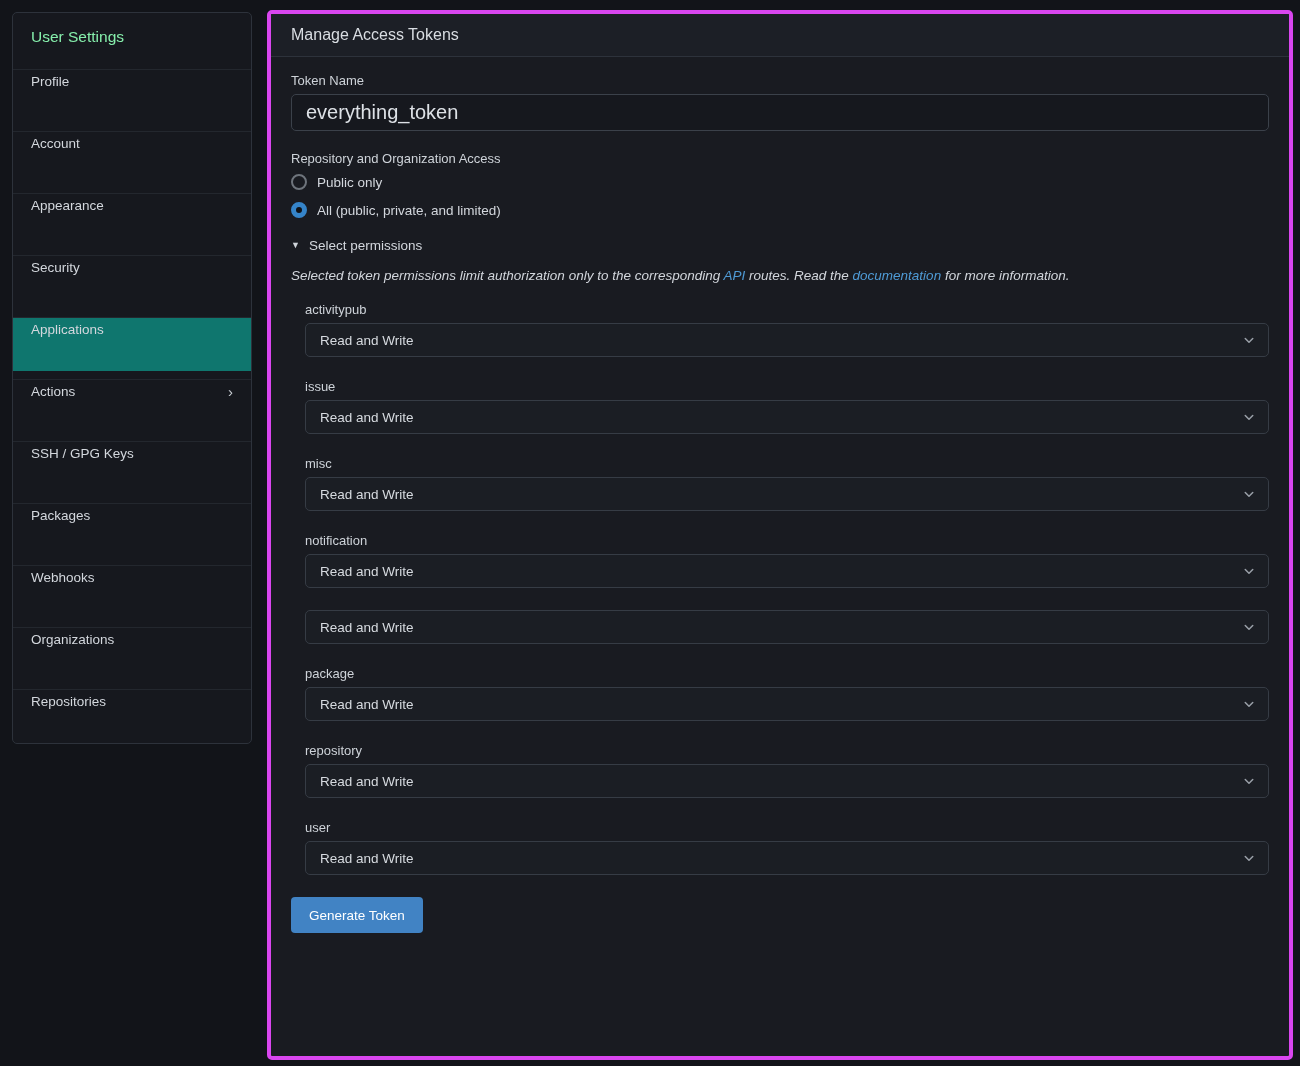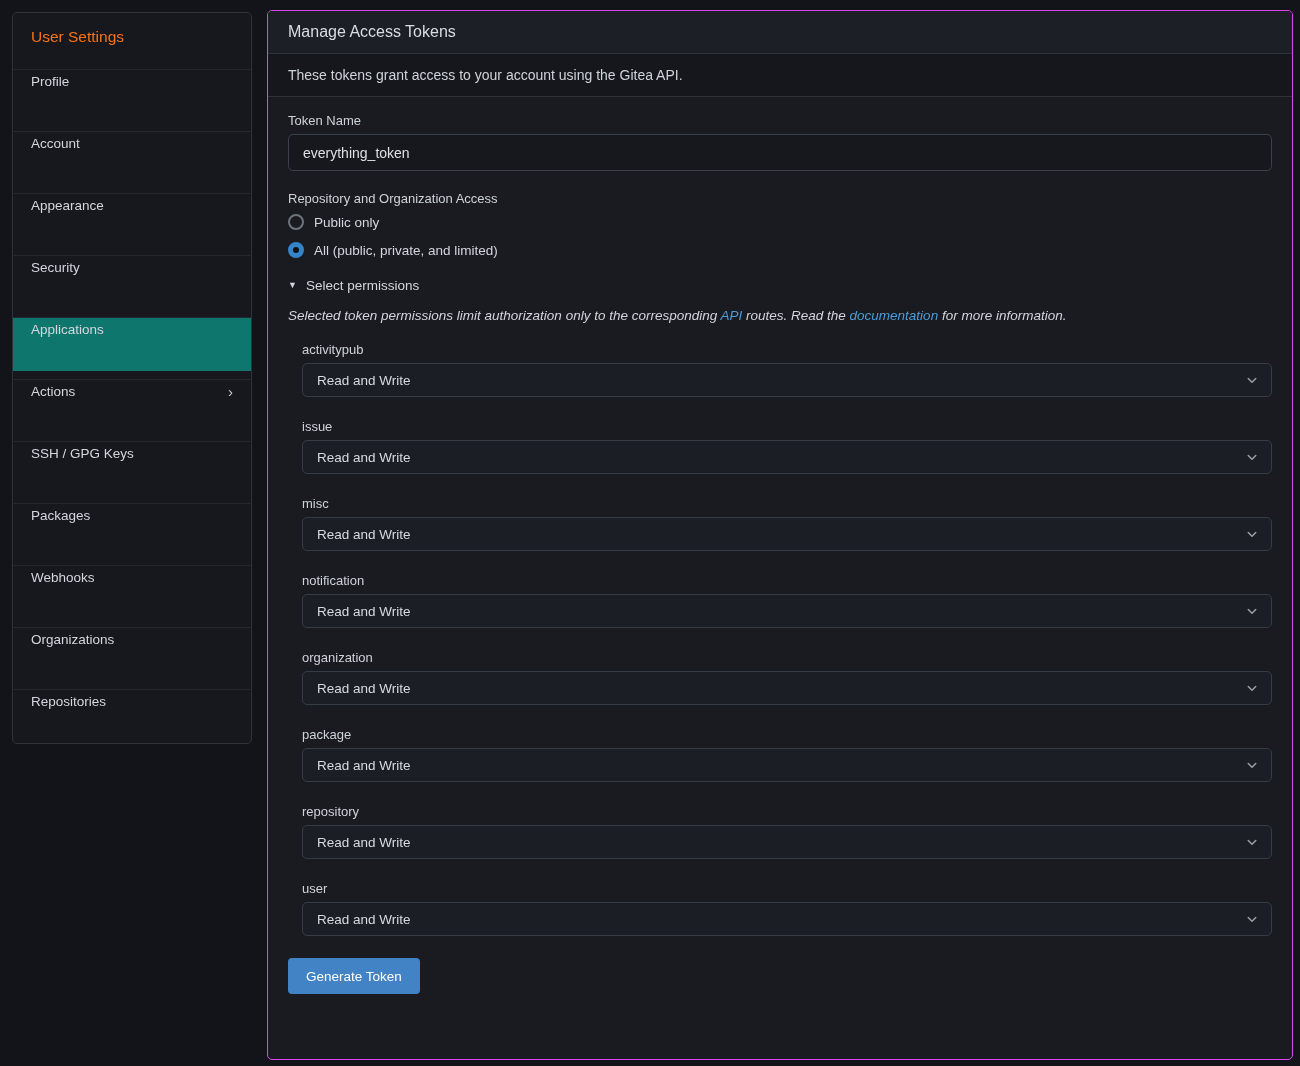--- a/index.html
+++ b/index.html
@@ -10,50 +10,50 @@
     color:#d3d7dd;overflow:hidden;
   }
   
   .sidebar{
     position:absolute;left:12px;top:12px;width:240px;
     background:#16181e;border:1px solid #2d323b;border-radius:5px;
     box-sizing:border-box;overflow:hidden;
   }
   .sidebar-header{
     padding:0 18px;height:48px;display:flex;align-items:center;
-    font-size:15.5px;color:#f97316;
+    font-size:15.5px;color:#86efac;
   }
   .sidebar-item{
     padding:4px 18px;height:45px;display:flex;
     justify-content:space-between;font-size:13.5px;color:#d3d7dd;
     border-top:1px solid #23272e;cursor:pointer;margin-top:8px;
   }
   .sidebar-item.active{background:#0f766e;}
   .sidebar-chevron{color:#c8cdd3;font-size:15px;line-height:1;}
   
   .main{
     position:absolute;left:267px;top:10px;width:1026px;height:1050px;
-    border:1px solid #d946ef;border-radius:5px;background:#191b21;
+    border:4px solid #d946ef;border-radius:5px;background:#191b21;
     box-sizing:border-box;overflow:hidden;
   }
   .main-header{
     background:#1c1f26;padding:12px 20px;font-size:16px;font-weight:500;
     color:#d9dde2;border-bottom:1px solid #2d323b;
   }
   .main-message{
     background:#15171c;padding:13px 20px;font-size:14px;color:#cfd4da;
     border-bottom:1px solid #2d323b;
   }
   .main-form{padding:16px 20px 20px 20px;}
   .section-title{font-size:15px;color:#dbdfe5;line-height:18px;margin-bottom:16px;}
   .field-label{font-size:13px;color:#ced3d9;line-height:15px;margin-bottom:6px;}
   .text-input{
     display:block;width:100%;height:37px;box-sizing:border-box;
     background:#16181e;border:1px solid #3b414a;border-radius:5px;
-    color:#dde1e6;font-size:14px;padding:0 14px;outline:none;
+    color:#dde1e6;font-size:20px;padding:0 14px;outline:none;
     font-family:"Liberation Sans","DejaVu Sans",sans-serif;
   }
   .input-spacer{margin-bottom:20px;}
   .radio-row{display:flex;align-items:center;gap:10px;height:20px;margin-bottom:8px;font-size:13.5px;cursor:pointer;}
   .radio{width:16px;height:16px;border-radius:50%;box-sizing:border-box;flex:0 0 auto;}
   .radio.unchecked{border:2px solid #6e747c;background:transparent;}
   .radio.checked{border:5px solid #3584c9;background:#0f1115;}
   .summary-row{margin:16px 0 14px 0;display:flex;align-items:center;gap:9px;font-size:13.5px;cursor:pointer;height:18px;}
   .caret-icon{font-size:9px;color:#cfd4da;line-height:1;}
   .note{font-style:italic;font-size:13.5px;line-height:16px;color:#d2d6dc;margin-bottom:18px;}
@@ -108,21 +108,20 @@
   <div class="sidebar-item">
       <span>Organizations</span>
     </div>
   <div class="sidebar-item">
       <span>Repositories</span>
     </div>
 </nav>
 
 <section class="main">
   <div class="main-header">Manage Access Tokens</div>
-  <div class="main-message">These tokens grant access to your account using the Gitea API.</div>
 
   <div class="main-form">
 
     <div class="field-label">Token Name</div>
     <input class="text-input input-spacer" type="text" value="everything_token" style="">
 
     <div class="field-label">Repository and Organization Access</div>
 
     <div class="radio-row">
       <span class="radio unchecked"></span>
@@ -179,21 +178,20 @@
       <div class="perm-select">
         <span>Read and Write</span>
         <span class="chevron-down">
             <svg width="12" height="12" viewBox="0 0 16 16">
               <path d="M3 6 l5 5 l5 -5" fill="none" stroke="#9aa0a8" stroke-width="2" stroke-linecap="round" stroke-linejoin="round"></path>
             </svg>
           </span>
       </div>
     </div>
     <div class="perm-group">
-      <div class="field-label perm-label">organization</div>
       <div class="perm-select">
         <span>Read and Write</span>
         <span class="chevron-down">
             <svg width="12" height="12" viewBox="0 0 16 16">
               <path d="M3 6 l5 5 l5 -5" fill="none" stroke="#9aa0a8" stroke-width="2" stroke-linecap="round" stroke-linejoin="round"></path>
             </svg>
           </span>
       </div>
     </div>
     <div class="perm-group">

